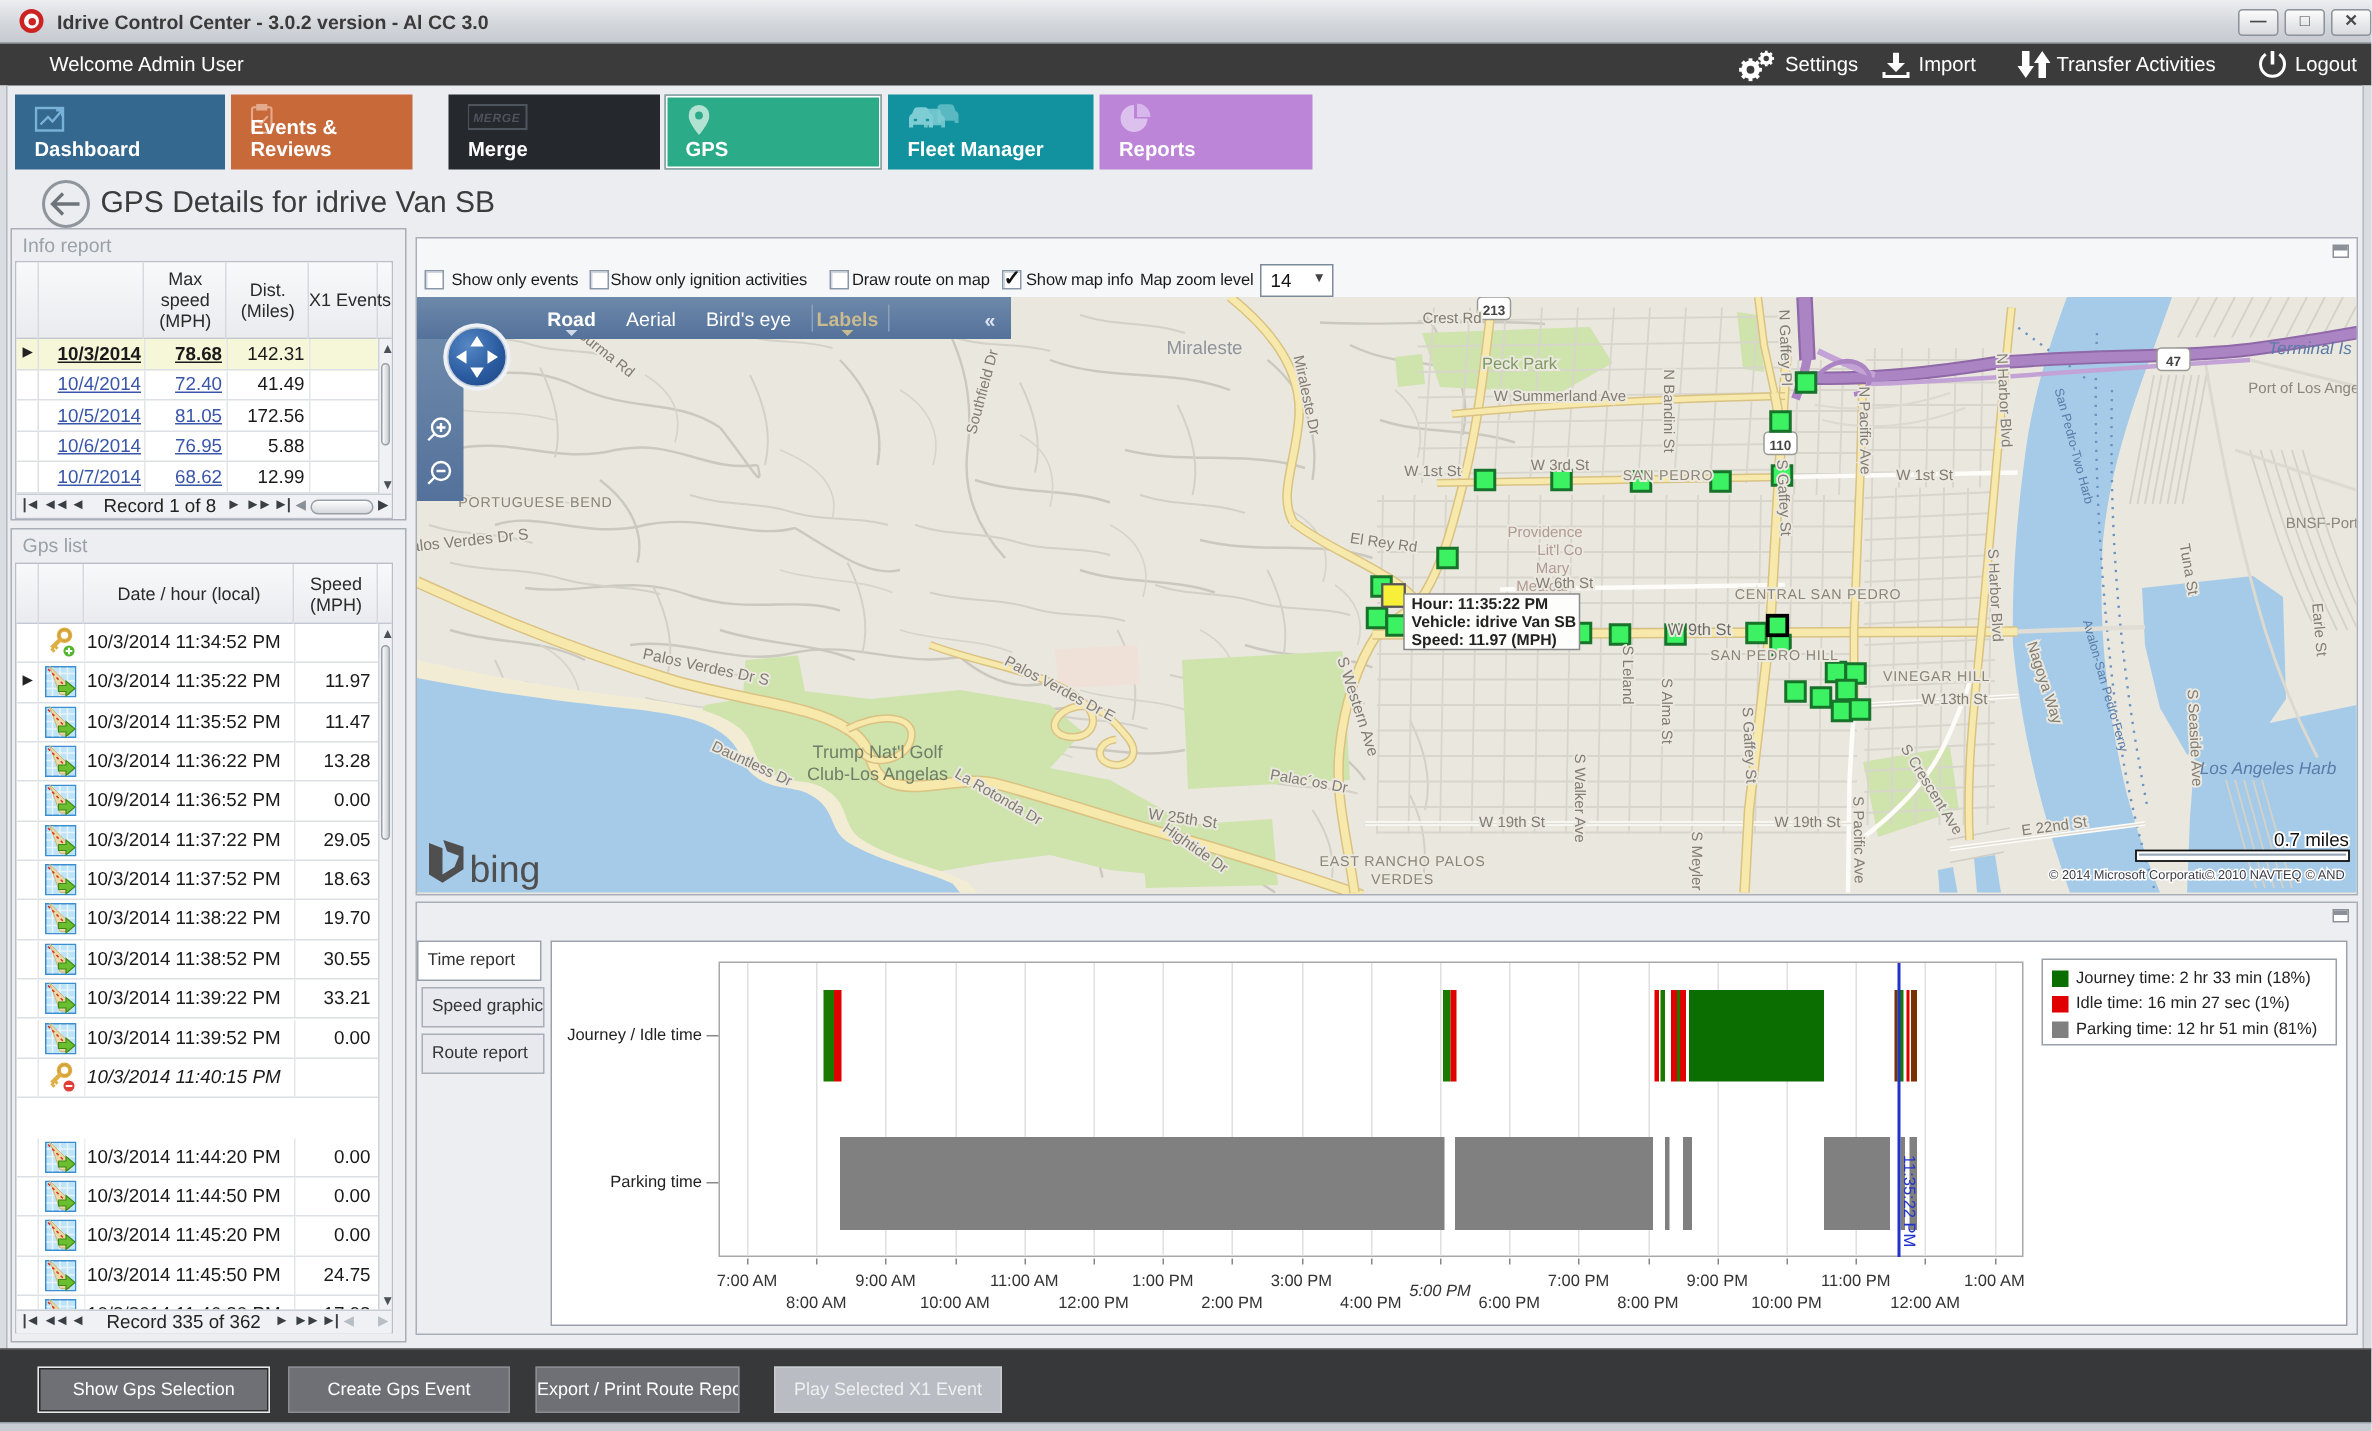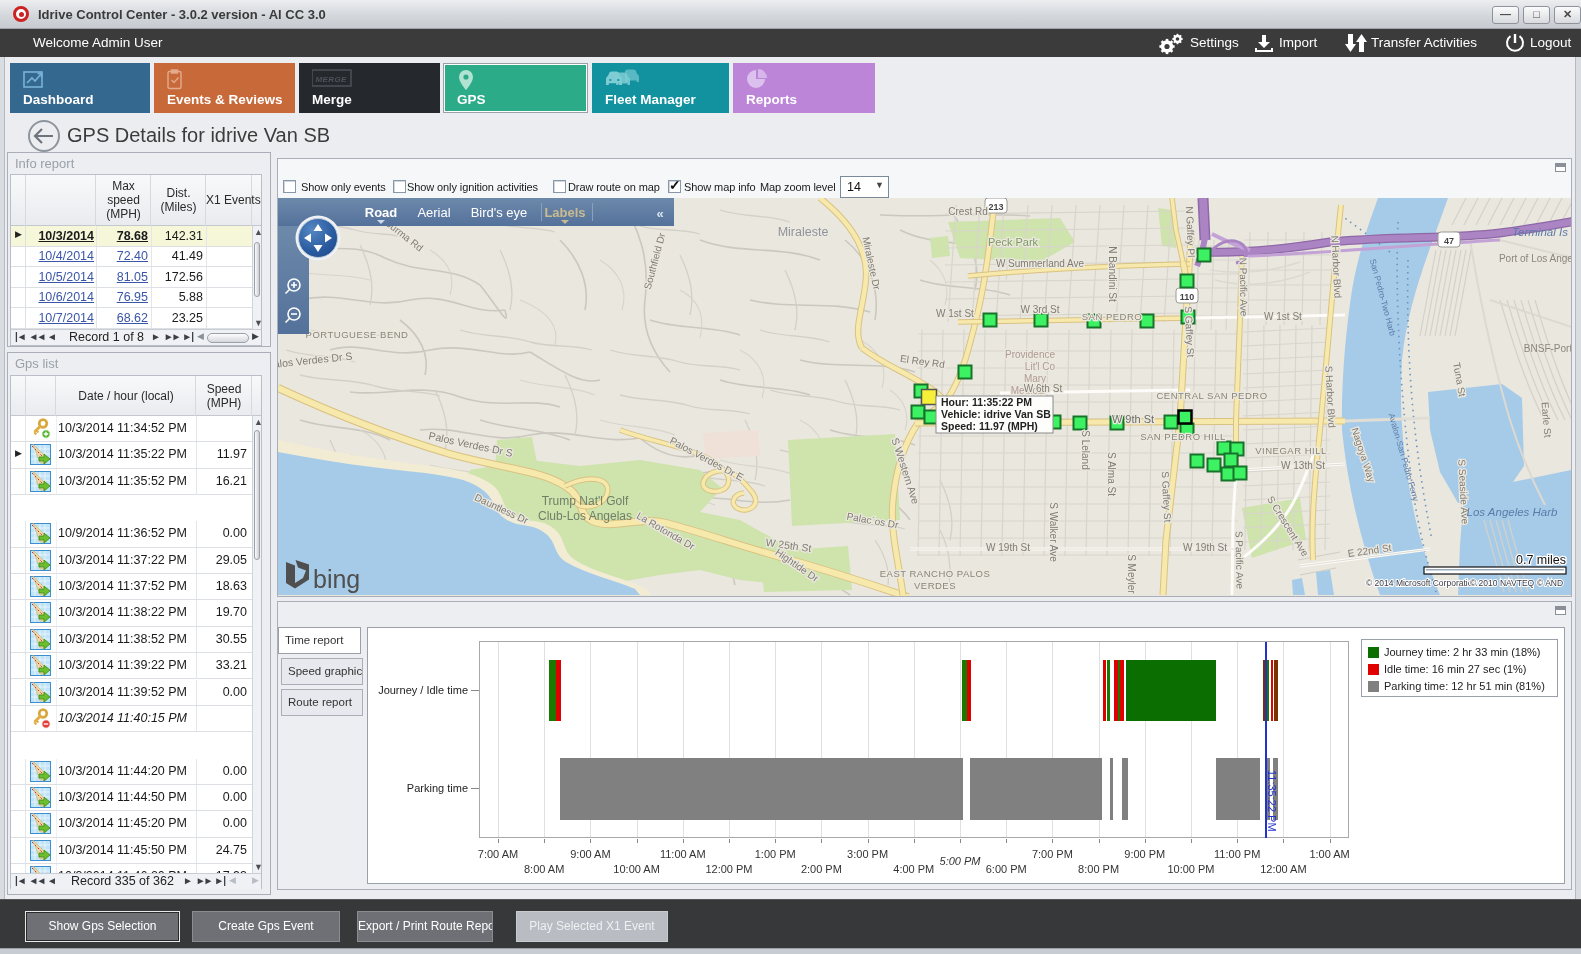--- a/index.html
+++ b/index.html
@@ -125,21 +125,21 @@
 <div class="abs tile" style="left:10px;width:140px;background:#35688f;">
   <svg class="ticon" width="22" height="20" viewBox="0 0 22 20">
       <g fill="none" stroke="#79b2d9" stroke-width="1.6">
         <rect x="1" y="3" width="18" height="15"></rect>
         <path d="M4 14 l5-5 3 3 6-7"></path>
         <path d="M14.5 4.5h4v4"></path>
       </g>
     </svg>
   <div class="tlabel">Dashboard</div>
   </div>
-<div class="abs tile" style="left:154px;width:141px;background:#c8693a;">
+<div class="abs tile" style="left:154px;width:121px;background:#c8693a;">
   <svg class="ticon" width="16" height="21" viewBox="0 0 16 21">
       <g fill="none" stroke="#e3aa8c" stroke-width="1.4">
         <rect x="1" y="2.5" width="13" height="17" rx="1.5"></rect>
         <rect x="4.5" y="1" width="6" height="3" fill="#e3aa8c"></rect>
         <path d="M4.5 11 l2.5 2.5 4.5-5"></path>
       </g>
     </svg>
   <div class="tlabel">Events &amp; Reviews</div>
   </div>
 <div class="abs tile" style="left:299px;width:141px;background:#25282d;">
@@ -234,21 +234,21 @@
 <span style="position:absolute;right:104px;top:2.5px;text-decoration:underline;color:#3a56a8;">76.95</span>
 <span style="position:absolute;right:49px;top:2.5px;">5.88</span>
 <span style="position:absolute;left:85px;top:0;width:0;height:100%;border-left:1px solid #e4e6ea;"></span>
 <span style="position:absolute;left:140px;top:0;width:0;height:100%;border-left:1px solid #e4e6ea;"></span>
 <span style="position:absolute;left:195px;top:0;width:0;height:100%;border-left:1px solid #e4e6ea;"></span>
 </div>
 <div style="position:absolute;left:0;top:82.4px;width:241px;height:20.6px;border-bottom:1px solid #dcdfe4;">
 <span style="position:absolute;left:0px;top:0;width:15px;height:100%;border-right:1px solid #dcdfe4;"></span>
 <span style="position:absolute;right:158px;top:2.5px;text-decoration:underline;color:#3a56a8;">10/7/2014</span>
 <span style="position:absolute;right:104px;top:2.5px;text-decoration:underline;color:#3a56a8;">68.62</span>
-<span style="position:absolute;right:49px;top:2.5px;">23.25</span>
+<span style="position:absolute;right:49px;top:2.5px;">12.99</span>
 <span style="position:absolute;left:85px;top:0;width:0;height:100%;border-left:1px solid #e4e6ea;"></span>
 <span style="position:absolute;left:140px;top:0;width:0;height:100%;border-left:1px solid #e4e6ea;"></span>
 <span style="position:absolute;left:195px;top:0;width:0;height:100%;border-left:1px solid #e4e6ea;"></span>
 </div>
 </div>
 
   <div class="sbtrack" style="left:241px;top:51px;width:9px;height:103px;">
     <div class="arr" style="left:1px;top:1px;">▲</div>
     <div class="sbthumb" style="left:1px;top:16px;width:6px;height:55px;"></div>
     <div class="arr" style="left:1px;bottom:1px;">▼</div>
@@ -313,21 +313,37 @@
 <svg width="21" height="21" viewBox="0 0 21 21" style="position:absolute;left:19px;top:2px;">
           <rect x="0.5" y="0.5" width="20" height="20" fill="#bfe3f7" stroke="#3b8fd0"></rect>
           <g stroke="#e8f4fb" stroke-width="1">
             <path d="M5 1v19M10 1v19M15 1v19M1 5h19M1 10h19M1 15h19"></path>
           </g>
           <path d="M1 1 L14 14 L14 20 L8 20 Z" fill="#ead9a8" stroke="#c8b070" stroke-width="0.6" transform="translate(2,-1)"></path>
           <path d="M2 2 L12 12" stroke="#dd3322" stroke-width="1" stroke-dasharray="2,2"></path>
           <path d="M9 13 h5 v-3 l6 5 -6 5 v-3 h-5 z" fill="#6abe30" stroke="#3e8a14" stroke-width="0.8"></path>
         </svg>
 <span style="position:absolute;left:47px;top:5px;">10/3/2014 11:35:52 PM</span>
-<span style="position:absolute;right:5px;top:5px;">16.21</span>
+<span style="position:absolute;right:5px;top:5px;">11.47</span>
+<span style="position:absolute;left:185px;top:0;width:0;height:100%;border-left:1px solid #e4e6ea;"></span>
+</div>
+<div style="position:absolute;left:0;top:79.1px;width:241px;height:26.35px;border-bottom:1px solid #dcdfe4;">
+<span style="position:absolute;left:0px;top:0;width:15px;height:100%;border-right:1px solid #e4e6ea;"></span>
+        <span style="position:absolute;left:45px;top:0;width:0;height:100%;border-left:1px solid #edeff2;"></span>
+<svg width="21" height="21" viewBox="0 0 21 21" style="position:absolute;left:19px;top:2px;">
+          <rect x="0.5" y="0.5" width="20" height="20" fill="#bfe3f7" stroke="#3b8fd0"></rect>
+          <g stroke="#e8f4fb" stroke-width="1">
+            <path d="M5 1v19M10 1v19M15 1v19M1 5h19M1 10h19M1 15h19"></path>
+          </g>
+          <path d="M1 1 L14 14 L14 20 L8 20 Z" fill="#ead9a8" stroke="#c8b070" stroke-width="0.6" transform="translate(2,-1)"></path>
+          <path d="M2 2 L12 12" stroke="#dd3322" stroke-width="1" stroke-dasharray="2,2"></path>
+          <path d="M9 13 h5 v-3 l6 5 -6 5 v-3 h-5 z" fill="#6abe30" stroke="#3e8a14" stroke-width="0.8"></path>
+        </svg>
+<span style="position:absolute;left:47px;top:5px;">10/3/2014 11:36:22 PM</span>
+<span style="position:absolute;right:5px;top:5px;">13.28</span>
 <span style="position:absolute;left:185px;top:0;width:0;height:100%;border-left:1px solid #e4e6ea;"></span>
 </div>
 <div style="position:absolute;left:0;top:105.4px;width:241px;height:26.35px;border-bottom:1px solid #dcdfe4;">
 <span style="position:absolute;left:0px;top:0;width:15px;height:100%;border-right:1px solid #e4e6ea;"></span>
         <span style="position:absolute;left:45px;top:0;width:0;height:100%;border-left:1px solid #edeff2;"></span>
 <svg width="21" height="21" viewBox="0 0 21 21" style="position:absolute;left:19px;top:2px;">
           <rect x="0.5" y="0.5" width="20" height="20" fill="#bfe3f7" stroke="#3b8fd0"></rect>
           <g stroke="#e8f4fb" stroke-width="1">
             <path d="M5 1v19M10 1v19M15 1v19M1 5h19M1 10h19M1 15h19"></path>
           </g>

